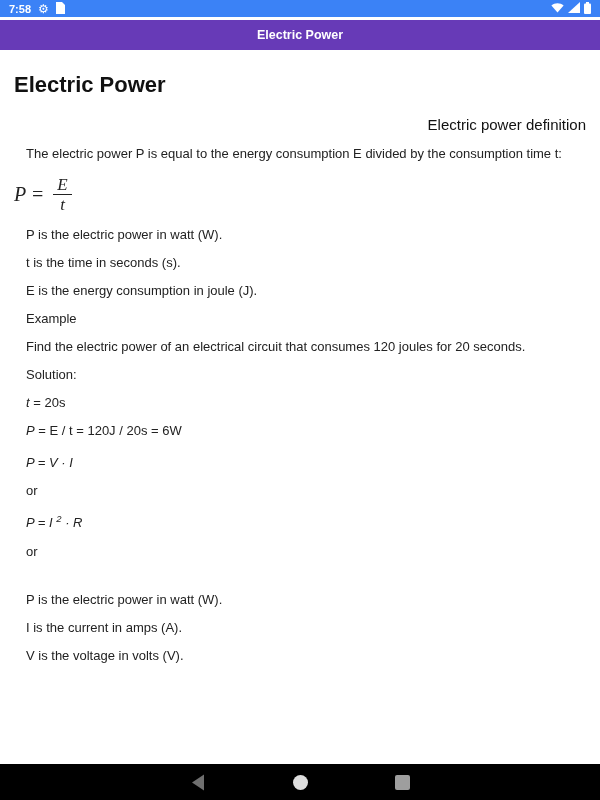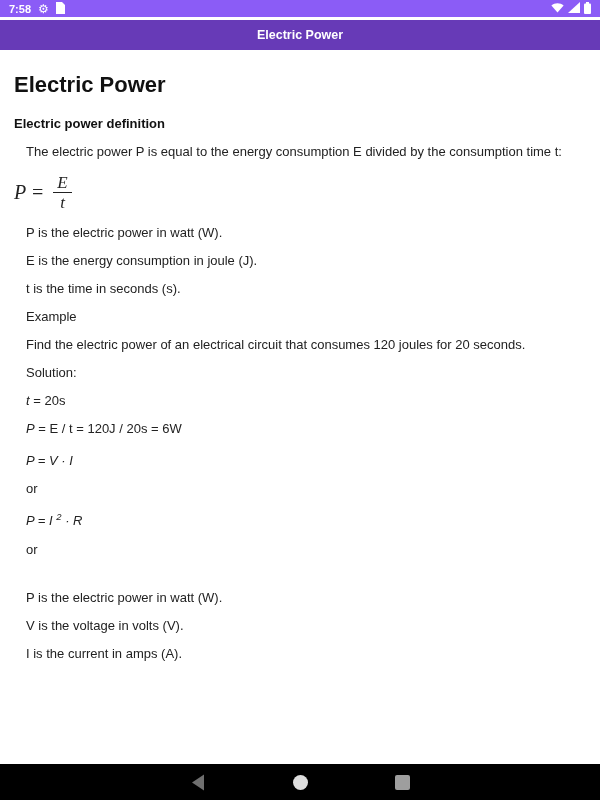--- a/index.html
+++ b/index.html
@@ -9,21 +9,21 @@
     margin: 0 auto;
     position: relative;
     background: #ffffff;
     overflow: hidden;
     font-family: "Liberation Sans", sans-serif;
   }
 
   
   #status-bar {
     position: absolute; top: 0; left: 0; right: 0; height: 17px;
-    background: #8b5cf6; color: #ffffff;
+    background: #3b82f6; color: #ffffff;
     display: flex; align-items: center;
     padding: 0 9px;
     font-size: 11px; font-weight: bold;
   }
   #status-bar .sb-left { display: flex; align-items: center; gap: 7px; }
   #status-bar .sb-spacer { flex: 1; }
   #status-bar .sb-right { display: flex; align-items: center; gap: 4px; }
   .gear-glyph { font-size: 12px; font-weight: normal; line-height: 1; }
 
   
@@ -38,22 +38,23 @@
     position: absolute; top: 50px; left: 0; right: 0; bottom: 36px;
     overflow: hidden;
     padding: 4px 14px 0 14px;
     color: #222222;
   }
   #content h1 {
     font-size: 22px; font-weight: bold; color: #111;
     margin: 18px 0 6px 0;
   }
   #content h3 {
-    font-size: 13px; font-weight: bold; color: #111;
+    font-size: 15px; font-weight: normal; color: #111;
     margin: 18px 0 10px 0;
+    text-align: right;
   }
   #content p {
     font-size: 13px; line-height: 14px;
     margin: 14px 12px;
   }
   #content p.bold { font-weight: normal; }
   .var { font-style: italic; }
   .math { font-style: italic; }
   .math sup { font-size: 9.5px; font-style: italic; }
   .defs-gap { margin-top: 34px !important; }
@@ -131,39 +132,39 @@
 
     <div class="formula">
       <span>P =</span>
       <span class="frac">
         <span class="num">E</span>
         <span class="den">t</span>
       </span>
     </div>
 
     <p>P is the electric power in watt (W).</p>
+    <p>t is the time in seconds (s).</p>
     <p>E is the energy consumption in joule (J).</p>
-    <p>t is the time in seconds (s).</p>
 
     <p class="bold">Example</p>
     <p>Find the electric power of an electrical circuit that consumes 120 joules for 20 seconds.</p>
     <p>Solution:</p>
 
     <p><span class="var">t</span><span> = 20s</span></p>
     <p><span class="var">P</span><span> = E / t = 120J / 20s = 6W</span></p>
 
 
     <p class="math"><span>P = V · I</span><sup></sup><span></span></p>
     <p>or</p>
     <p class="math"><span>P = I </span><sup>2</sup><span> · R</span></p>
     <p>or</p>
 
     <p class="defs-gap">P is the electric power in watt (W).</p>
+    <p>I is the current in amps (A).</p>
     <p>V is the voltage in volts (V).</p>
-    <p>I is the current in amps (A).</p>
 
   </div>
 
   <div id="nav-bar">
     <div class="nav-btn">
       <svg width="14" height="17" viewBox="0 0 14 17">
           <polygon points="13,0.5 1,8.5 13,16.5" fill="#6f6f6f"></polygon>
         </svg>
     </div>
     <div class="nav-btn">

